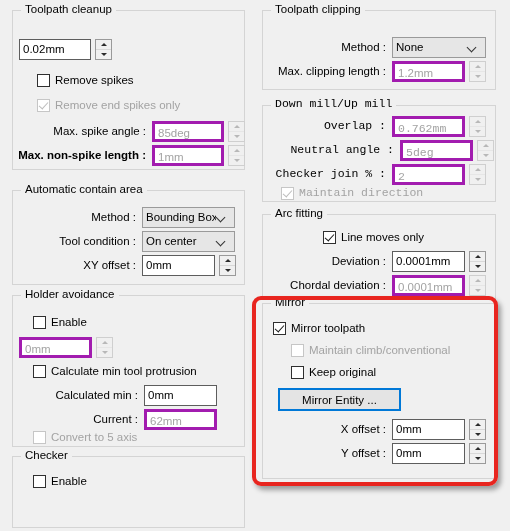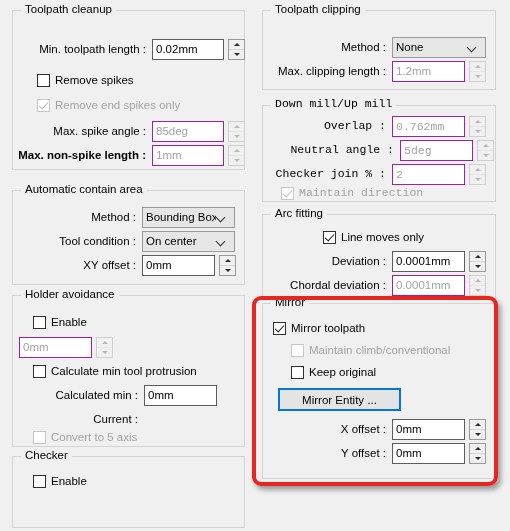--- a/index.html
+++ b/index.html
@@ -50,21 +50,21 @@
     border:1px solid #5d5d5d;
     background:#fff;
     padding:0 3px;
     font-size:11.5px;
     line-height:19px;
     color:#000;
     white-space:nowrap;
     overflow:hidden;
   }
   .field.dis{
-    border:1px solid #a21caf;
+    border:3px solid #a21caf;
     color:#a3a3a3;
     background:#fff;
   }
 
   
   .spin{
     box-sizing:border-box;
     width:17px;height:21px;
     border:1px solid #9a9a9a;
     background:#f0f0f0;
@@ -152,21 +152,20 @@
     z-index:5;
   }
 </style>
 </head>
 <body>
 
 <div class="group" style="left:12px;top:10px;width:233px;height:160px;">
   <span class="legend">Toolpath cleanup</span>
 
   <div class="row" style="left:0;top:28px;width:233px;">
-    <span class="lbl" style="width:133px;">Min. toolpath length :</span>
     <span class="field" style="width:72px;margin-left:6px;">0.02mm</span>
     <span class="spin">
       <div>
           <i class="ar up"></i>
         </div>
       <div>
           <i class="ar dn"></i>
         </div>
     </span>
   </div>
@@ -266,20 +265,21 @@
     <span class="cbtext">Calculate min tool protrusion</span>
   </div>
 
   <div class="row" style="left:0;top:89px;width:233px;">
     <span class="lbl" style="width:125px;">Calculated min :</span>
     <span class="field" style="width:73px;margin-left:6px;">0mm</span>
   </div>
 
   <div class="row" style="left:0;top:113px;width:233px;">
     <span class="lbl" style="width:125px;">Current :</span>
+    <span class="field dis" style="width:73px;margin-left:6px;">62mm</span>
   </div>
 
   <div class="cb" style="position:absolute;left:20px;top:131px;">
     <span class="cbx dis"></span>
     <span class="cbtext dis">Convert to 5 axis</span>
   </div>
 </div>
 
 <div class="group" style="left:12px;top:456px;width:233px;height:72px;">
   <span class="legend">Checker</span>

